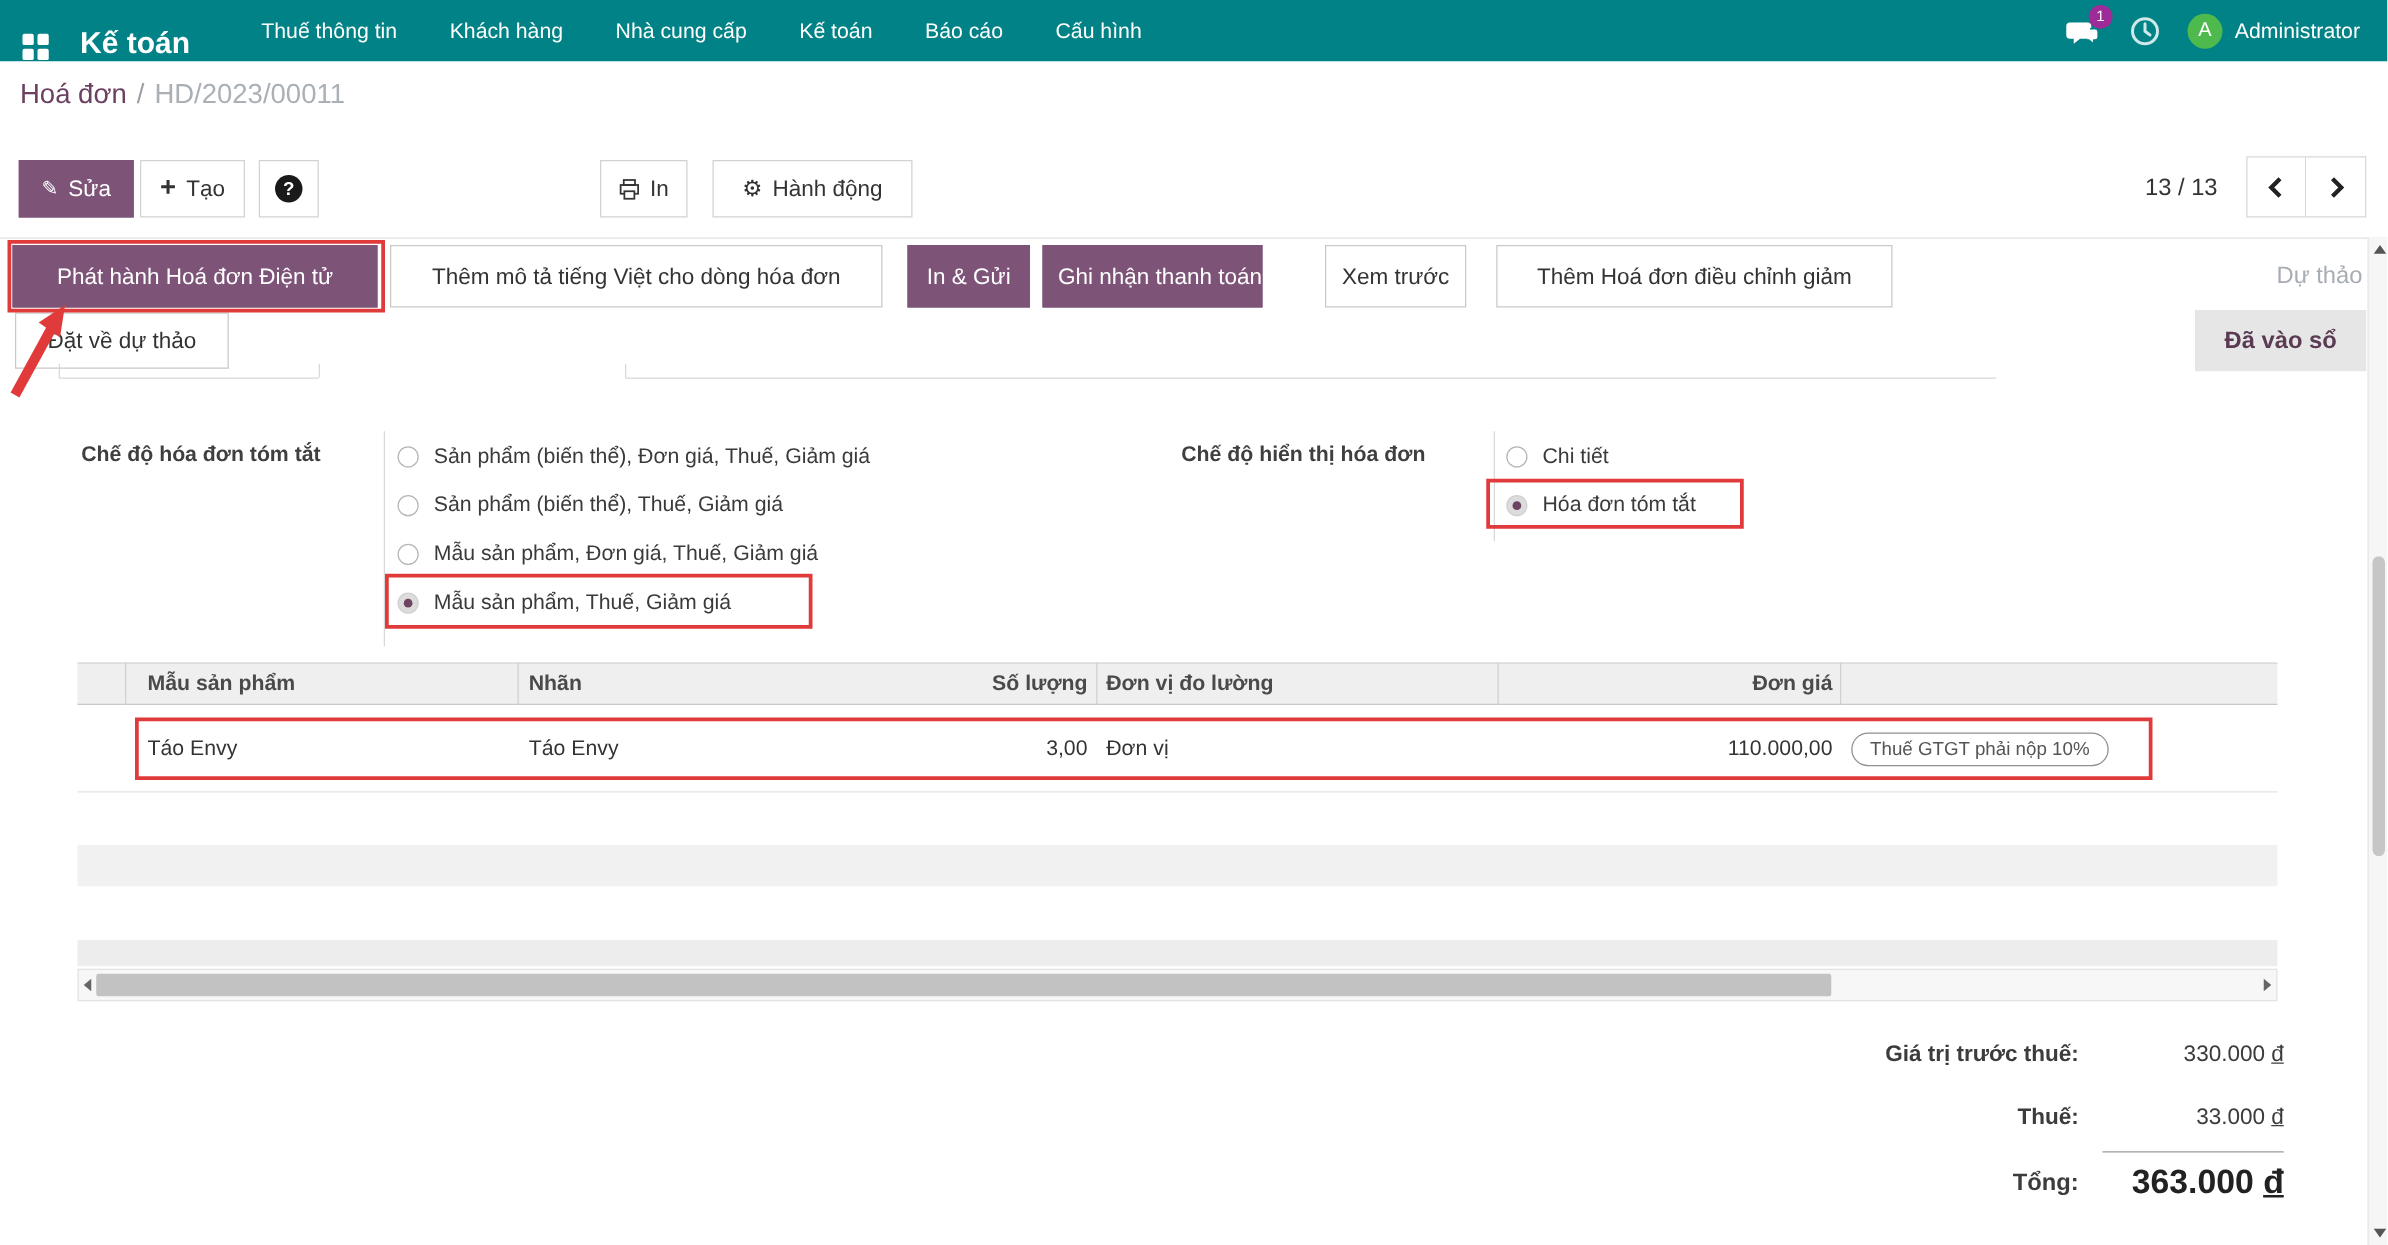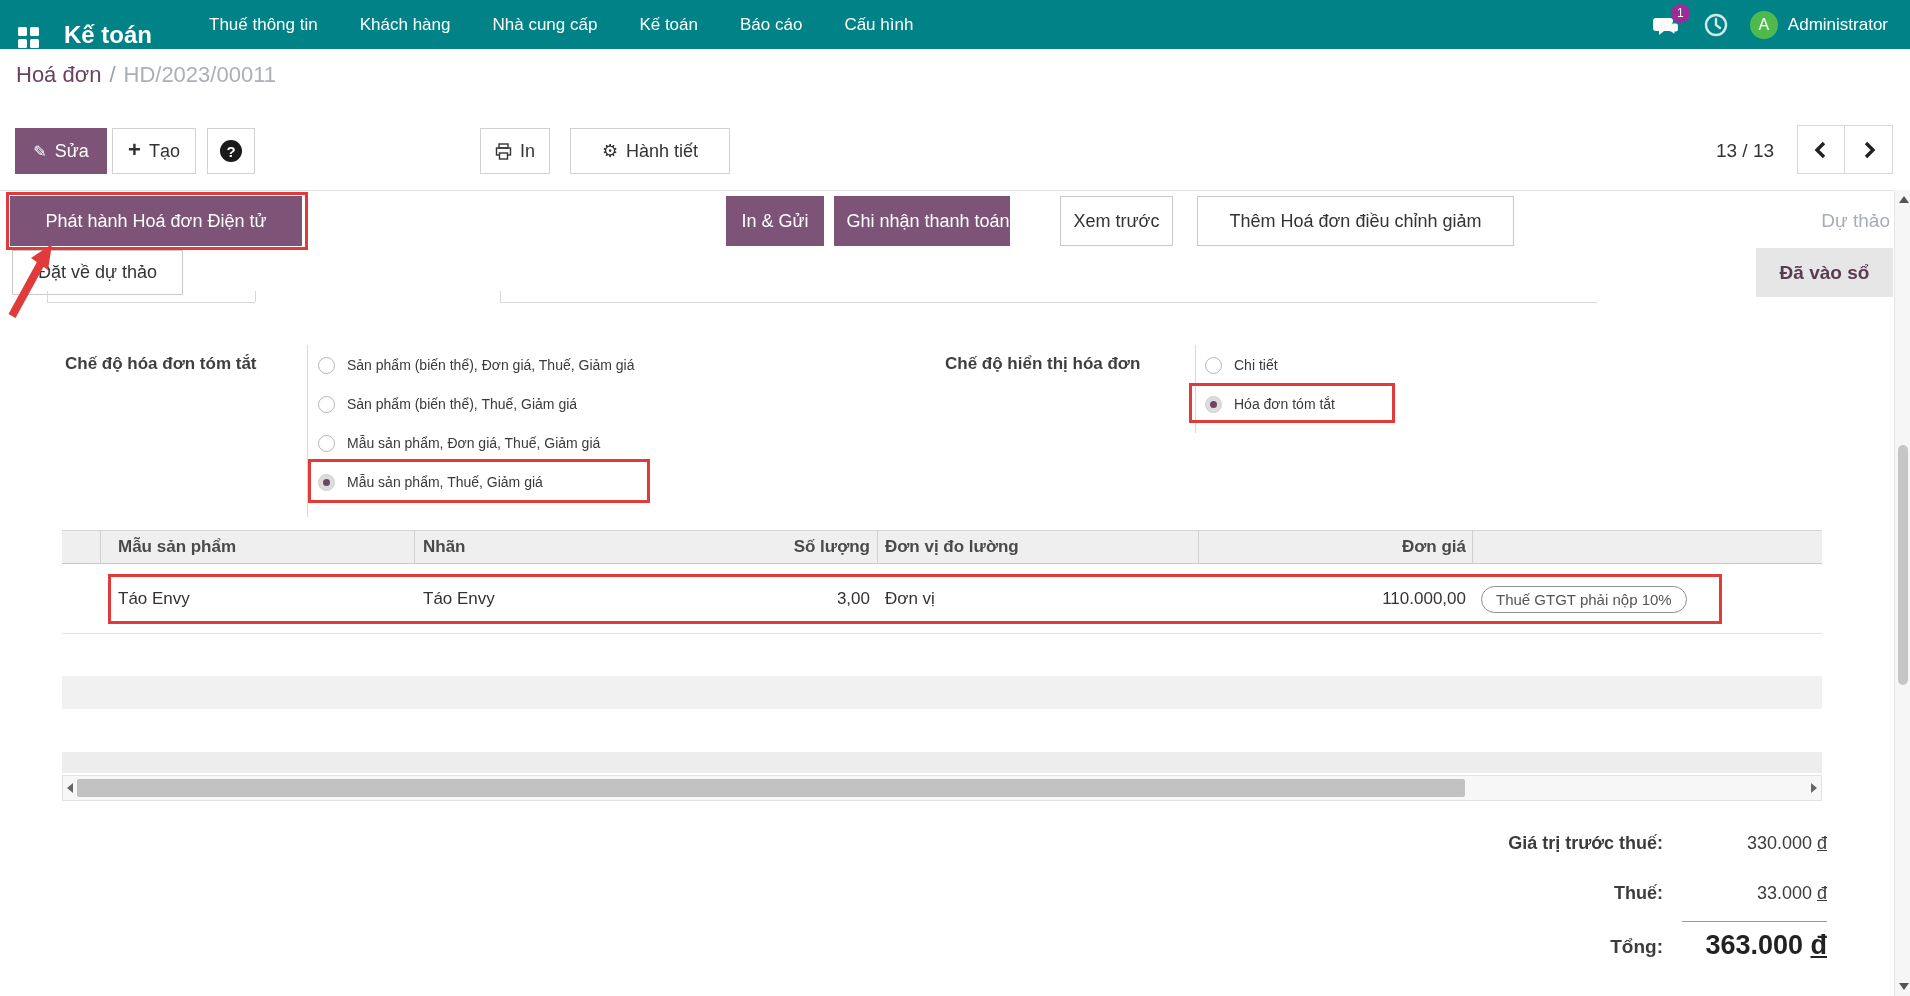--- a/index.html
+++ b/index.html
@@ -60,21 +60,21 @@
   .vline { position:absolute; width:1px; background:#d8d8d8; }
 
   
   .field-label { position:absolute; font-size:17px; font-weight:bold; color:#3f3f3f; line-height:27px; }
   .radio-row { position:absolute; height:24px; display:flex; align-items:center; gap:12px; cursor:pointer; }
   .radio { width:17px; height:17px; border-radius:50%; border:1px solid #b5b5b5; background:#fff;
            position:relative; flex:0 0 auto; }
   .radio.checked { background:#dcdcdc; border-color:#d0d0d0; }
   .radio.checked::after { content:""; position:absolute; left:4px; top:4px; width:7px; height:7px;
                           border-radius:50%; background:#6d4563; }
-  .radio-label { font-size:14px; color:#3a3a3a; white-space:nowrap;text-align:center; }
+  .radio-label { font-size:17px; color:#3a3a3a; white-space:nowrap;text-align:center; }
 
   
   .thead { position:absolute; left:62px; top:530px; width:1760px; height:34px; background:#efefef;
            border-top:1px solid #d5d5d5; border-bottom:1px solid #c8c8c8; }
   .th { position:absolute; top:0; height:33px; display:flex; align-items:center; font-size:17px;
         font-weight:bold; color:#4a4a4a; cursor:pointer; white-space:nowrap; }
   .th.num { justify-content:flex-end; }
   .th-border { position:absolute; top:530px; width:1px; height:34px; background:#d0d0d0; }
   .trow { position:absolute; left:62px; top:564px; width:1760px; height:70px; background:#fff;
           border-bottom:1px solid #e3e3e3; cursor:pointer; }
@@ -168,40 +168,43 @@
   <div class="btn" style="left:480px; top:128px; width:70px;">
     <svg width="17" height="17" viewBox="0 0 17 17">
       <rect x="4" y="1" width="9" height="4" fill="none" stroke="#333" stroke-width="1.4"></rect>
       <rect x="1.5" y="5" width="14" height="7" fill="none" stroke="#333" stroke-width="1.4"></rect>
       <rect x="4.5" y="10" width="8" height="6" fill="#fff" stroke="#333" stroke-width="1.4"></rect>
     </svg>
     <span>In</span>
   </div>
   <div class="btn" style="left:570px; top:128px; width:160px;">
     <span style="font-size:18px;">⚙</span>
-    <span>Hành tiết</span>
+    <span>Hành động</span>
   </div>
   <div class="pager-text">13 / 13</div>
   <div class="pager-btns">
     <div class="pager-btn">
       <svg width="14" height="18" viewBox="0 0 14 18">
         <polyline points="10,2 3,9 10,16" fill="none" stroke="#222" stroke-width="3.4"></polyline>
       </svg>
     </div>
     <div class="pager-btn">
       <svg width="14" height="18" viewBox="0 0 14 18">
         <polyline points="4,2 11,9 4,16" fill="none" stroke="#222" stroke-width="3.4"></polyline>
       </svg>
     </div>
   </div>
   <div class="toolbar-sep"></div>
 
   <div class="btn primary sb" style="left:10px; top:196px; width:292px;">
     <span>Phát hành Hoá đơn Điện tử</span>
   </div>
+  <div class="btn sb" style="left:312px; top:196px; width:394px; border-color:#c9c9c9;">
+    <span>Thêm mô tả tiếng Việt cho dòng hóa đơn</span>
+  </div>
   <div class="btn primary sb" style="left:726px; top:196px; width:98px;">
     <span>In &amp; Gửi</span>
   </div>
   <div class="btn primary sb" style="left:834px; top:196px; width:176px;padding-left:12px;">
     <span>Ghi nhận thanh toán</span>
   </div>
   <div class="btn sb" style="left:1060px; top:196px; width:113px; border-color:#c9c9c9;">
     <span>Xem trước</span>
   </div>
   <div class="btn sb" style="left:1197px; top:196px; width:317px; border-color:#c9c9c9;">

